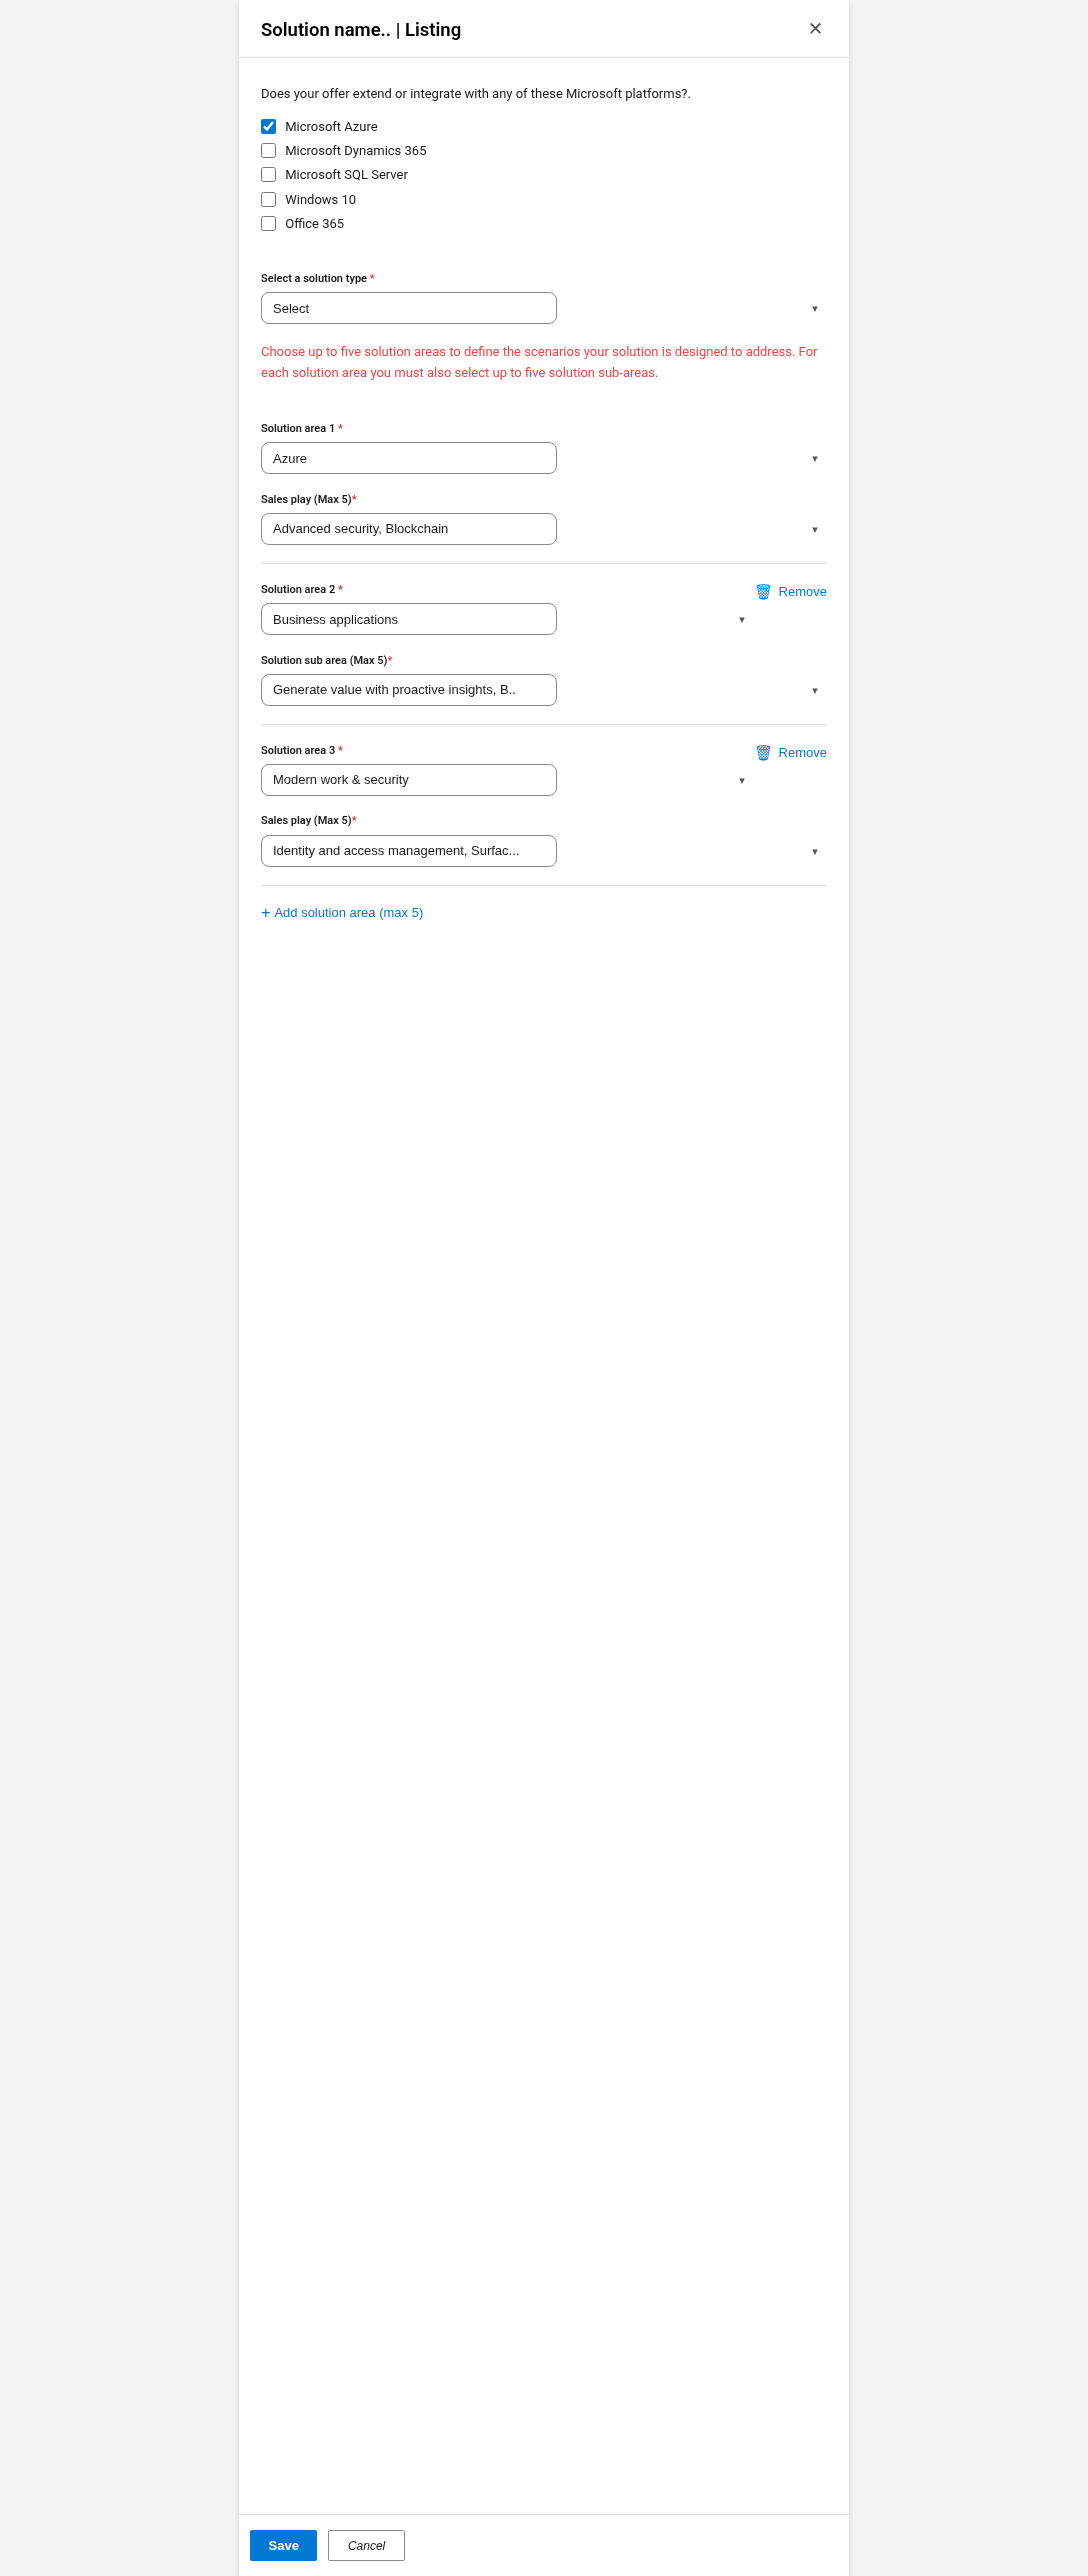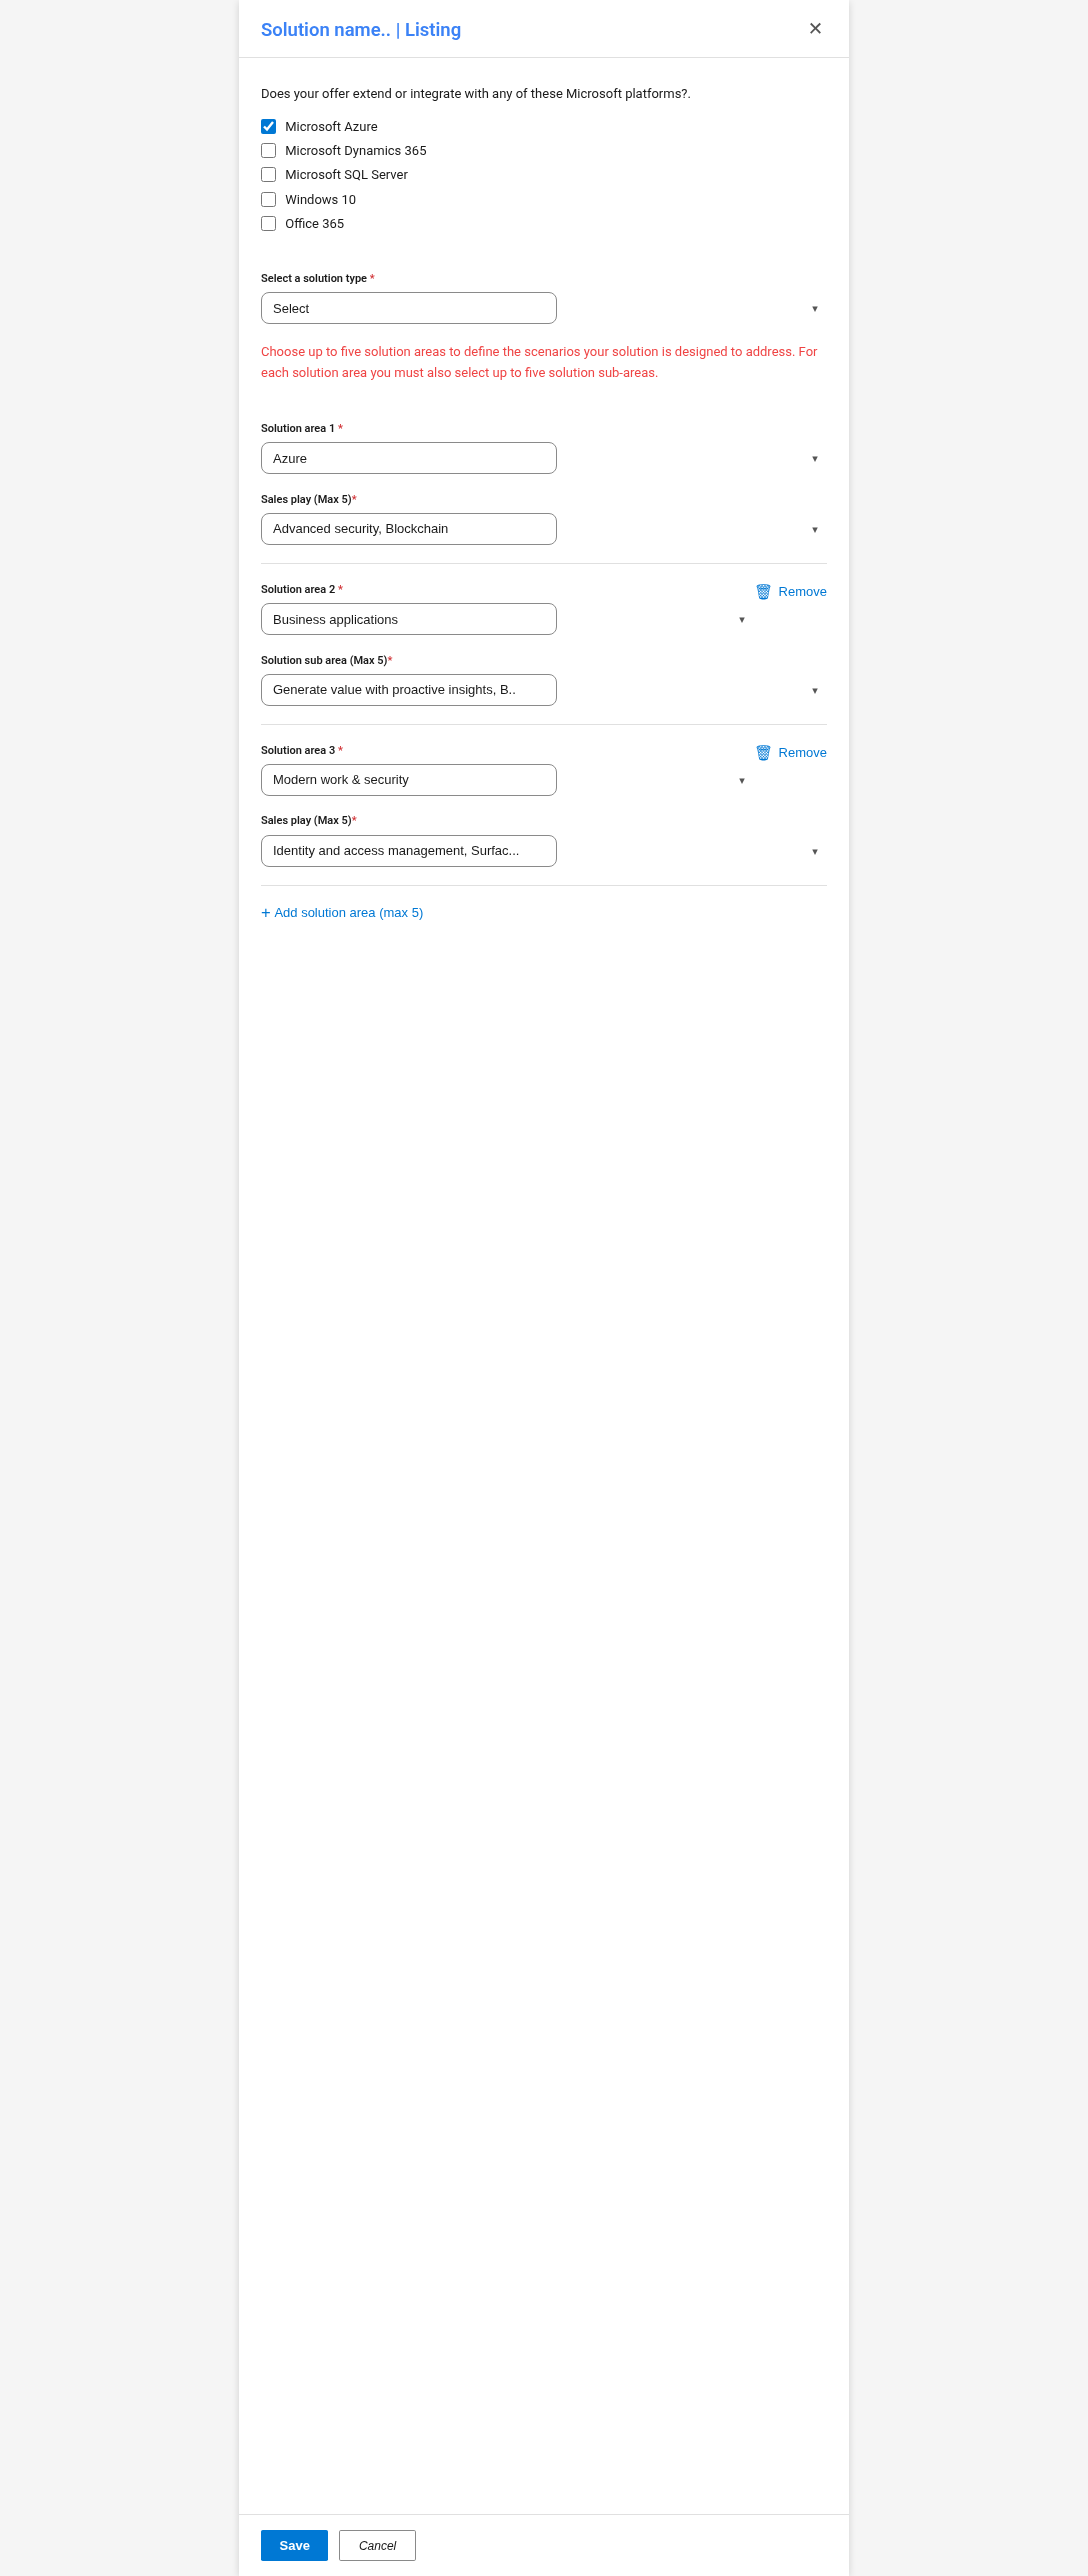--- a/index.html
+++ b/index.html
@@ -31,21 +31,21 @@
       display: flex;
       justify-content: space-between;
       align-items: center;
       padding: 16.6px 22px 15px 22px;
       border-bottom: 0.9px solid #e0e0e0;
     }
 
     .panel-title {
       font-size: 18.5px;
       font-weight: 600;
-      color: #3b82f6;
+      color: #000000;
     }
 
     .close-btn {
       background: none;
       border: none;
       cursor: pointer;
       font-size: 18.5px;
       color: #555;
       padding: 3.7px;
       line-height: 1;
@@ -186,21 +186,21 @@
 
     .add-icon {
       font-size: 16.6px;
       font-weight: 300;
       line-height: 1;
     }
 
     .panel-footer {
       display: flex;
       gap: 11px;
-      padding: 15px 22px;
+      padding: 15px 11px;
       border-top: 0.9px solid #e0e0e0;
       margin-top: auto;
       position: sticky;
       bottom: 0;
       background: #ffffff;
     }
 
     .btn-save {
       background: #0078d4;
       color: #ffffff;

